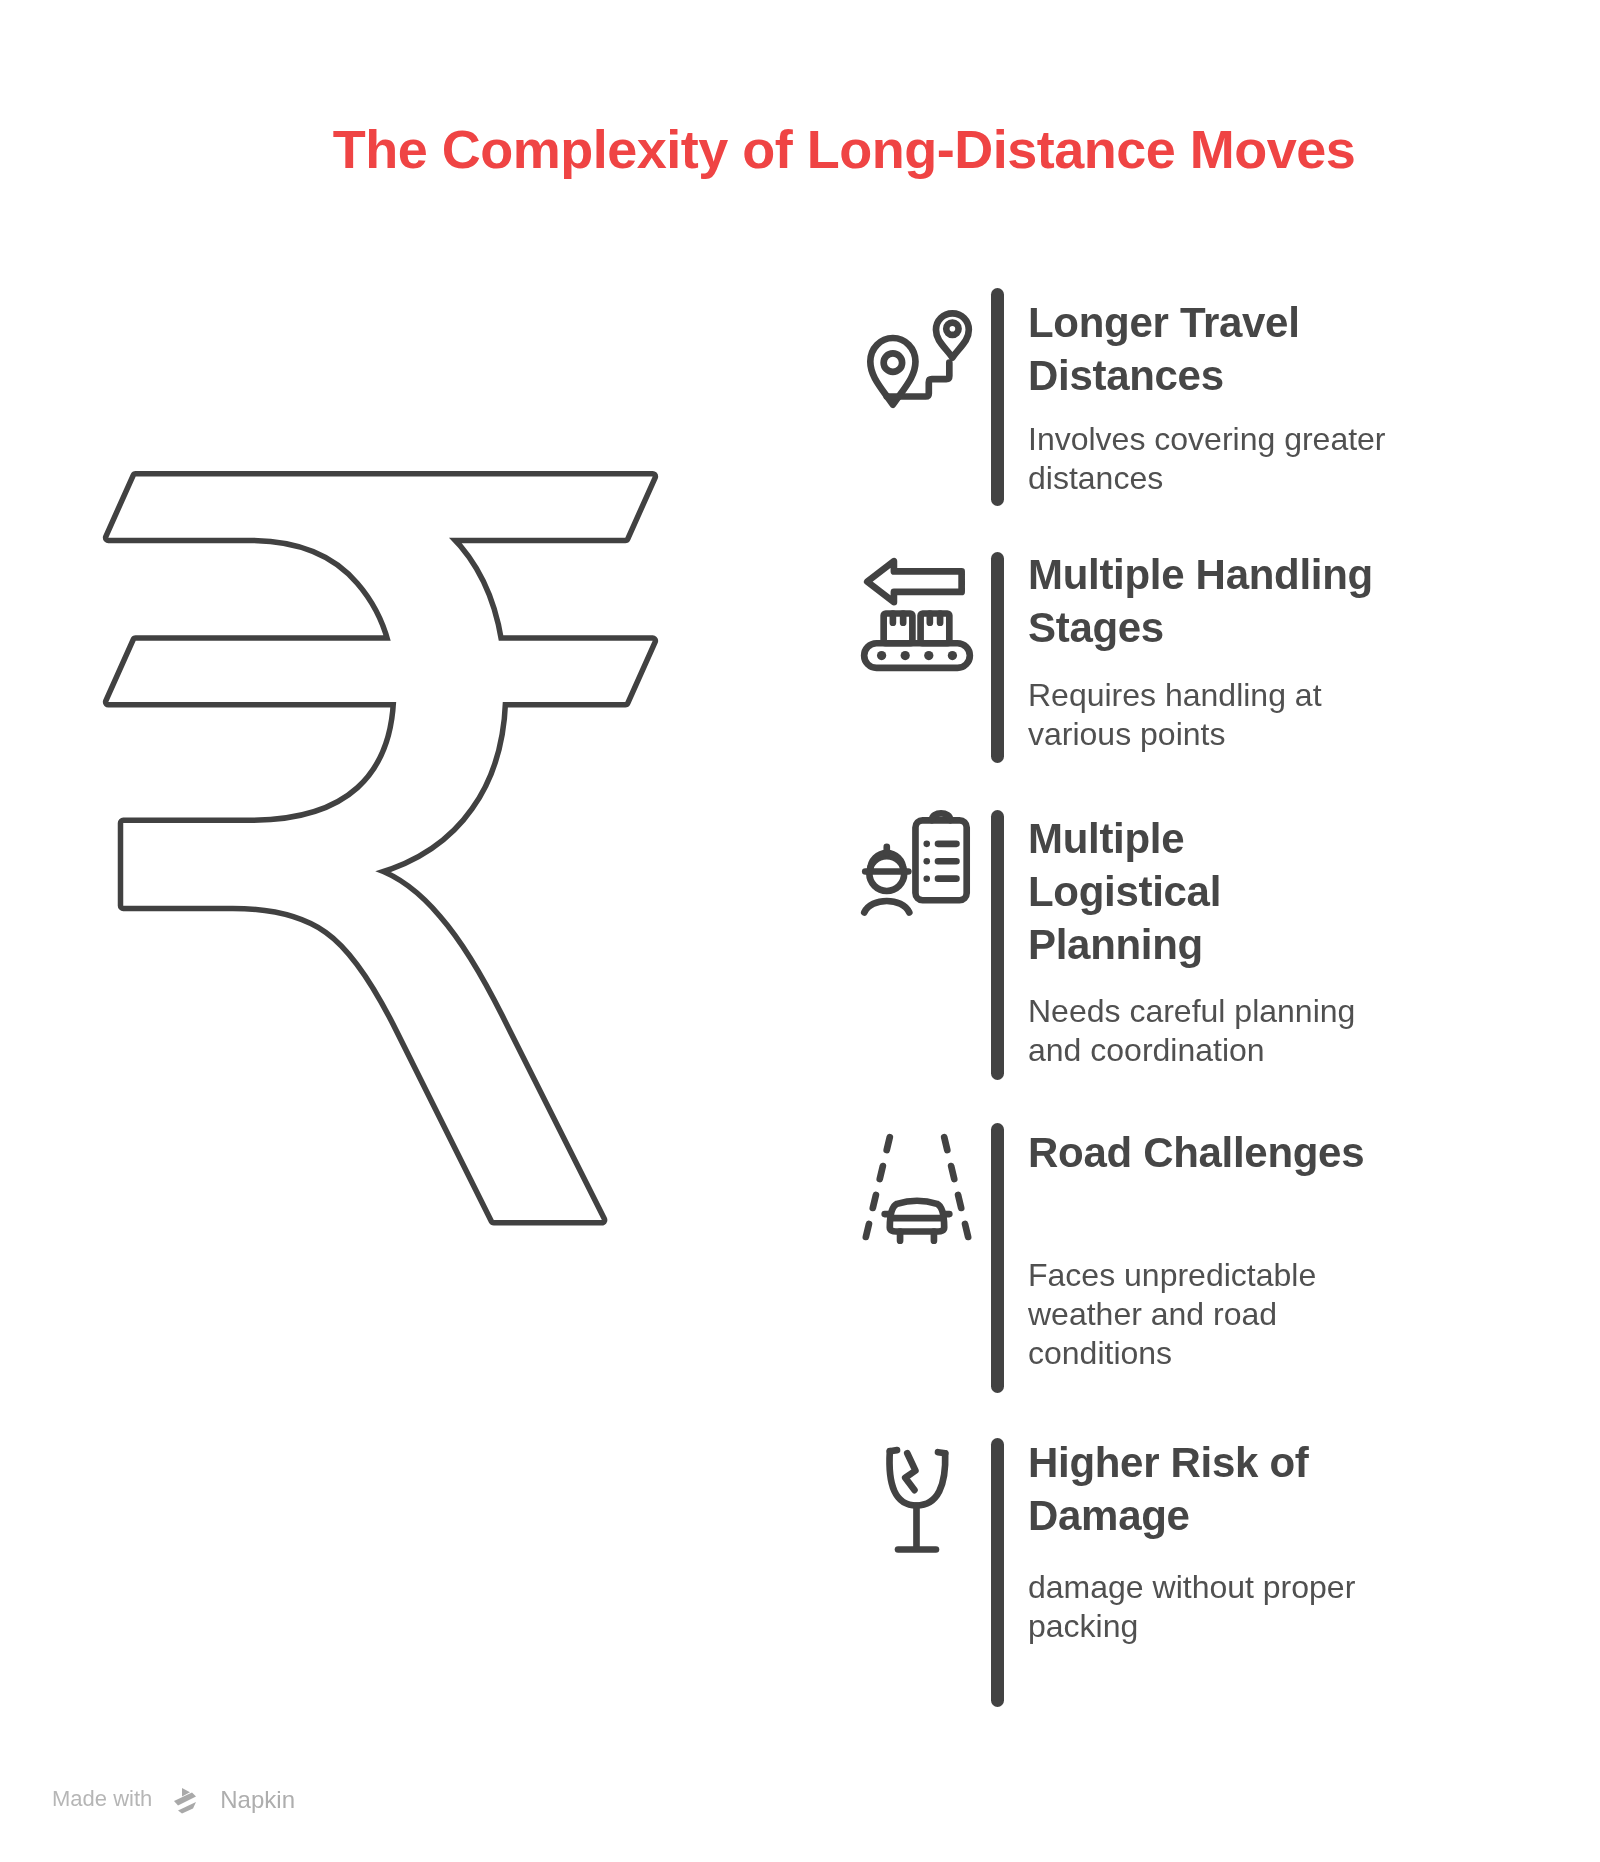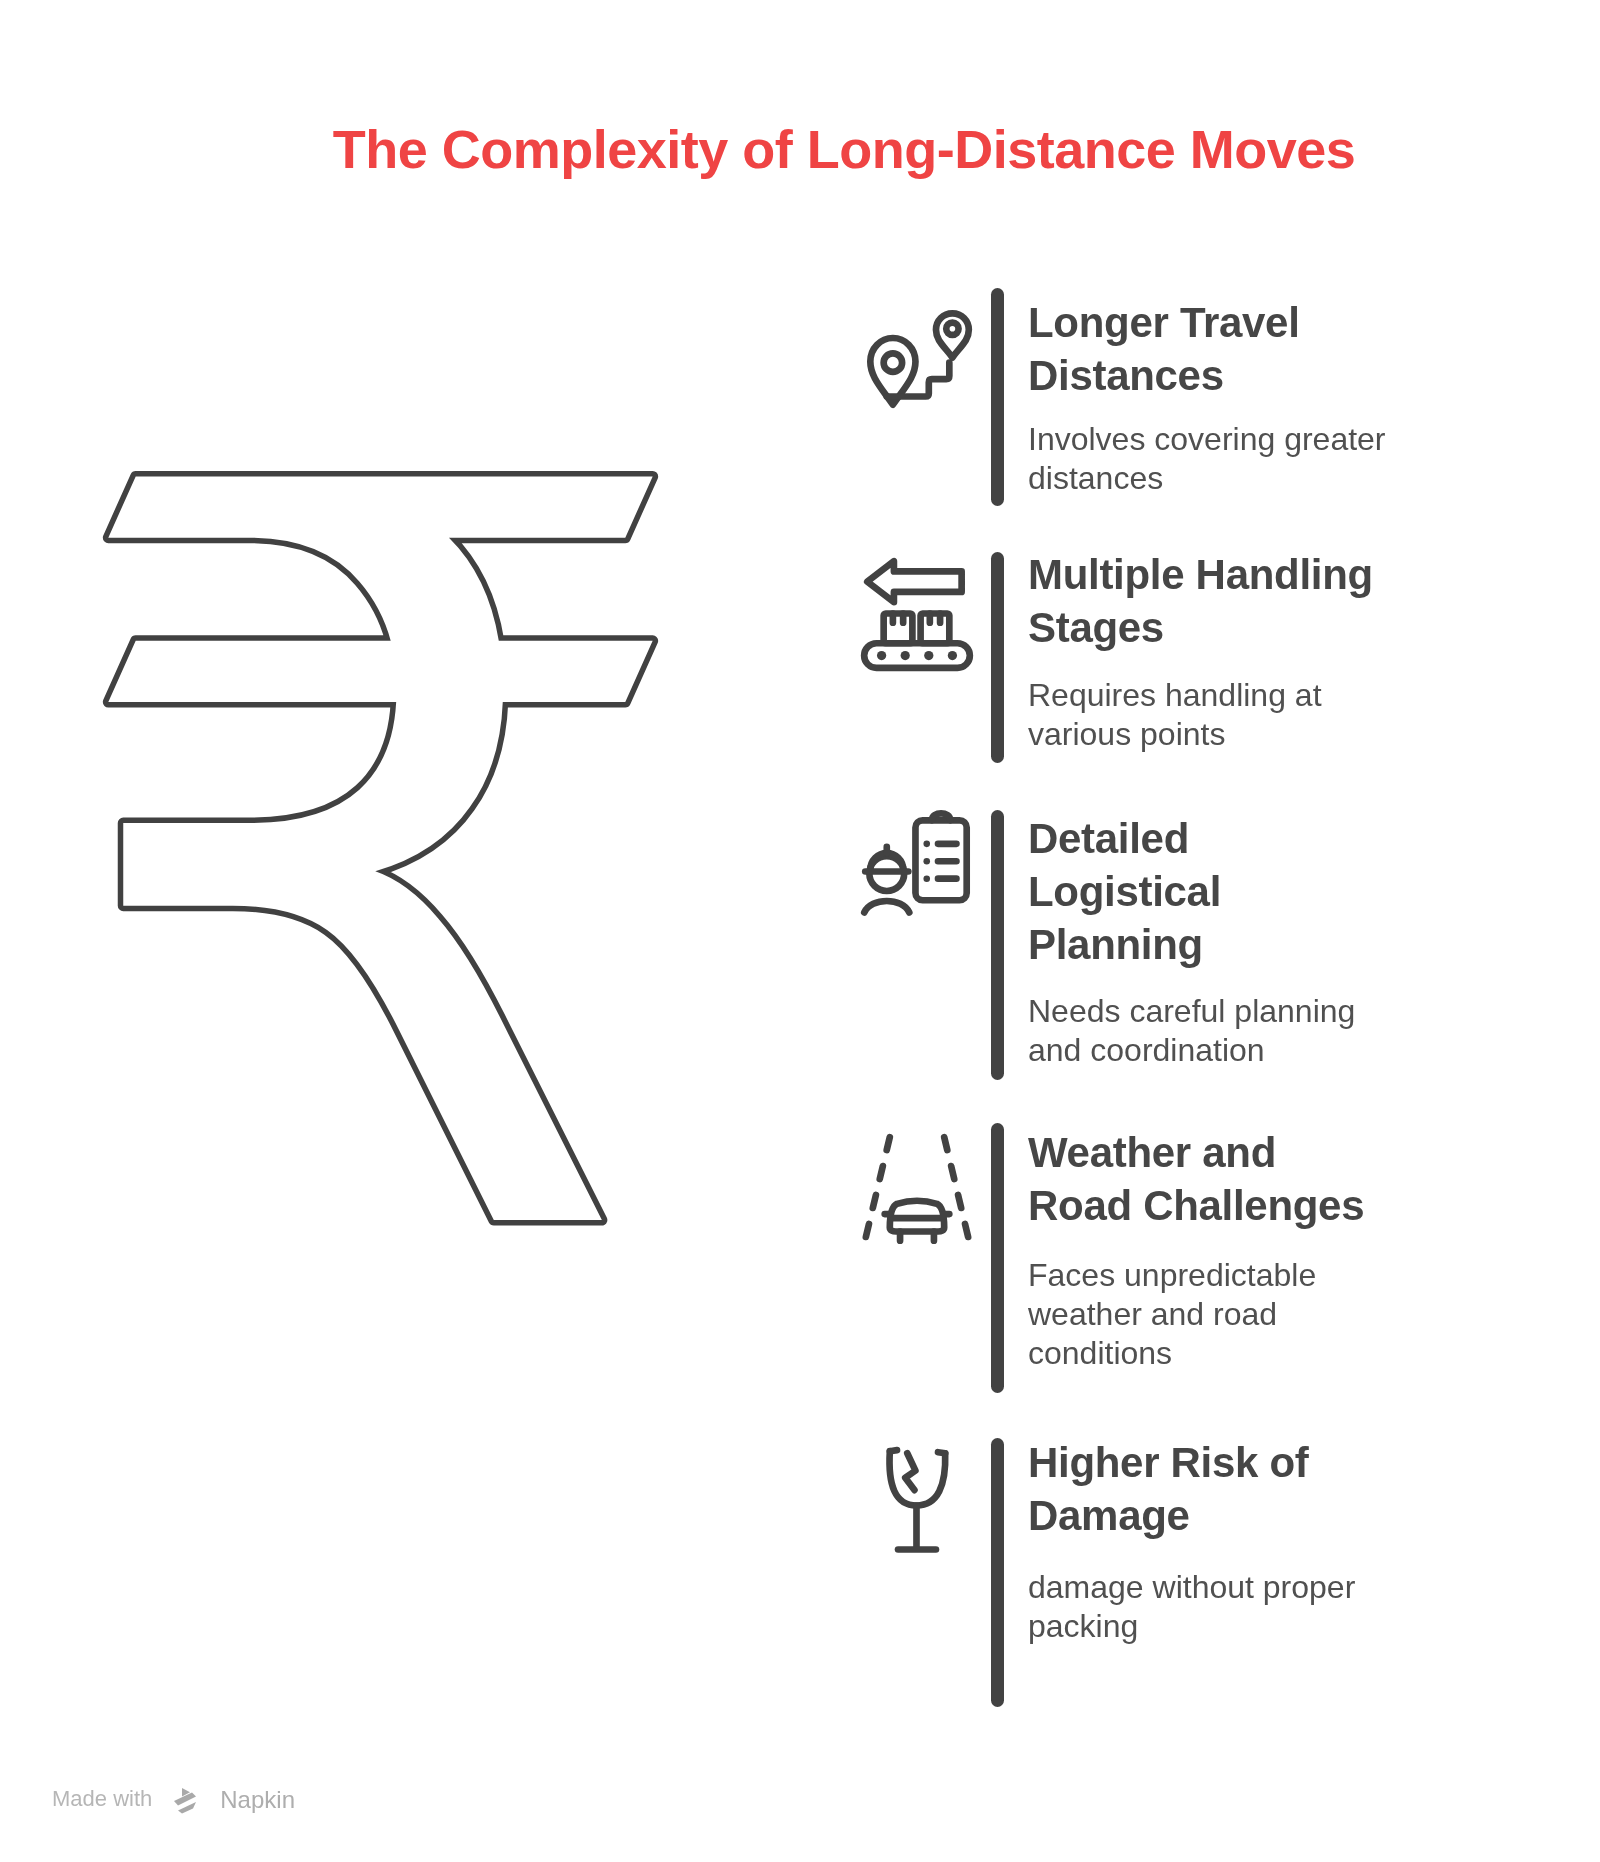--- a/index.html
+++ b/index.html
@@ -119,21 +119,21 @@
         </g>
         <g class="icf">
           <circle cx="67" cy="35" r="3.2"></circle>
           <circle cx="67" cy="52" r="3.2"></circle>
           <circle cx="67" cy="69" r="3.2"></circle>
         </g>
       </svg>
     </div>
     <div class="divider" style="top:810px;height:270px;"></div>
     <div class="head" style="top:812px;">
-      <div>Detailed</div>
+      <div>Multiple</div>
       <div>Logistical</div>
       <div>Planning</div>
     </div>
     <div class="desc" style="top:992px;">
       <div>Needs careful planning</div>
       <div>and coordination</div>
     </div>
   </div>
 
   <div class="item">
@@ -144,21 +144,20 @@
           <path d="M84,5 L108,105" stroke-dasharray="13 16"></path>
           <path d="M31,93 C31,77 34,72 38,70 C51,66 64,66 77,70 C81,72 84,77 84,93 C84,96 81,97 78,97 L37,97 C34,97 31,96 31,93 Z"></path>
           <path d="M33,84 L82,84"></path>
           <path d="M31,80 L26,80 M84,80 L89,80"></path>
           <path d="M41,97 L41,106 M74,97 L74,106"></path>
         </g>
       </svg>
     </div>
     <div class="divider" style="top:1123px;height:270px;"></div>
     <div class="head" style="top:1126px;">
-      <div>Weather and</div>
       <div>Road Challenges</div>
     </div>
     <div class="desc" style="top:1256px;">
       <div>Faces unpredictable</div>
       <div>weather and road</div>
       <div>conditions</div>
     </div>
   </div>
 
   <div class="item">

